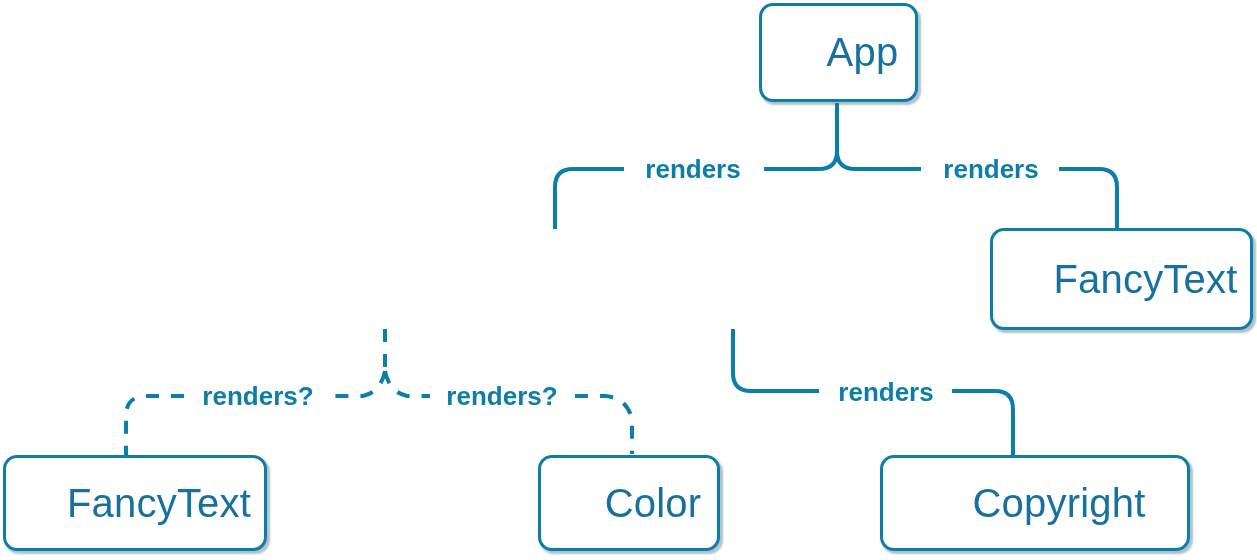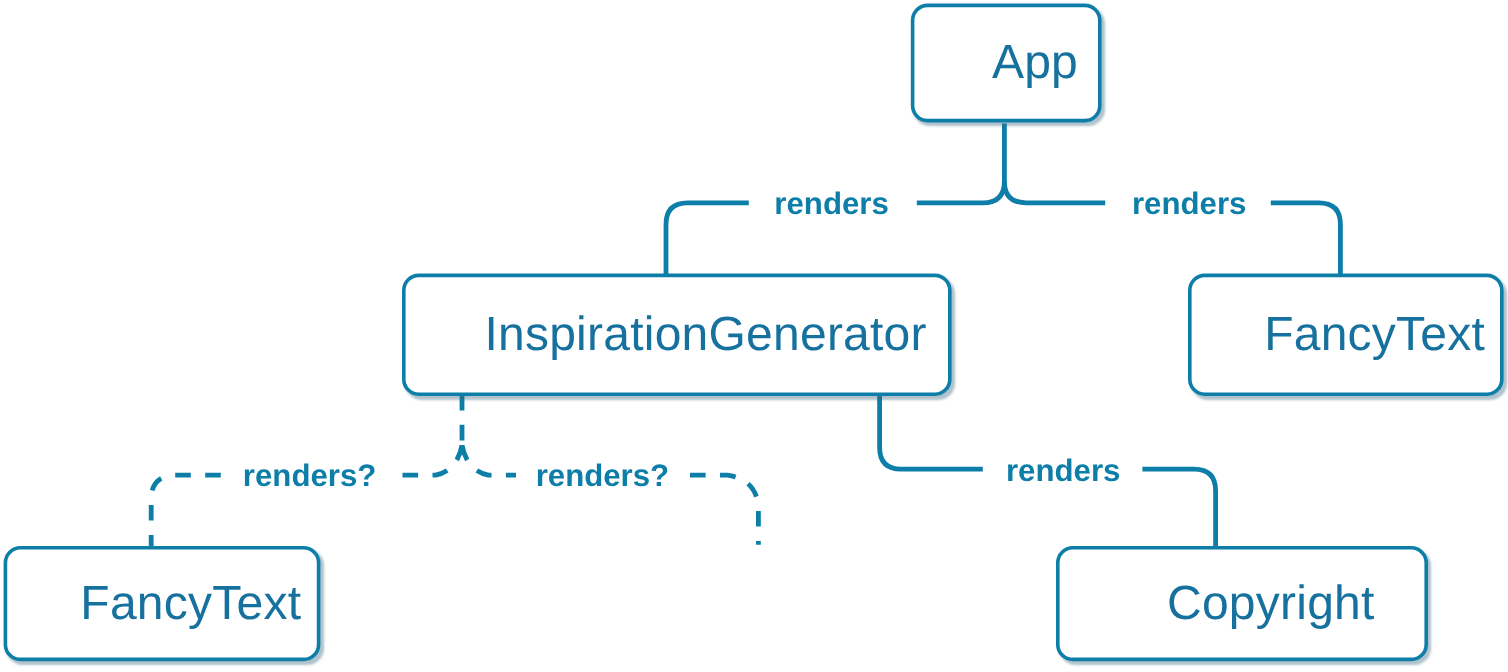--- a/index.html
+++ b/index.html
@@ -92,30 +92,30 @@
     <text class="edge-label" x="991" y="178">renders</text>
     <text class="edge-label" x="886" y="401">renders</text>
     <text class="edge-label" x="258" y="405">renders?</text>
     <text class="edge-label" x="502" y="405">renders?</text>
   </svg>
 
   <div class="node node-app">
     <span>App</span>
   </div>
 
-  <div class="node node-ig">
-    <span>InspirationGenerator</span>
-  </div>
 
   <div class="node node-ft-top">
     <span>FancyText</span>
   </div>
 
   <div class="node node-ft-bottom">
     <span>FancyText</span>
   </div>
 
+  <div class="node node-color">
+    <span>Color</span>
+  </div>
 
   <div class="node node-copyright">
     <span>Copyright</span>
   </div>
 
 </div>
 
 </body></html>

